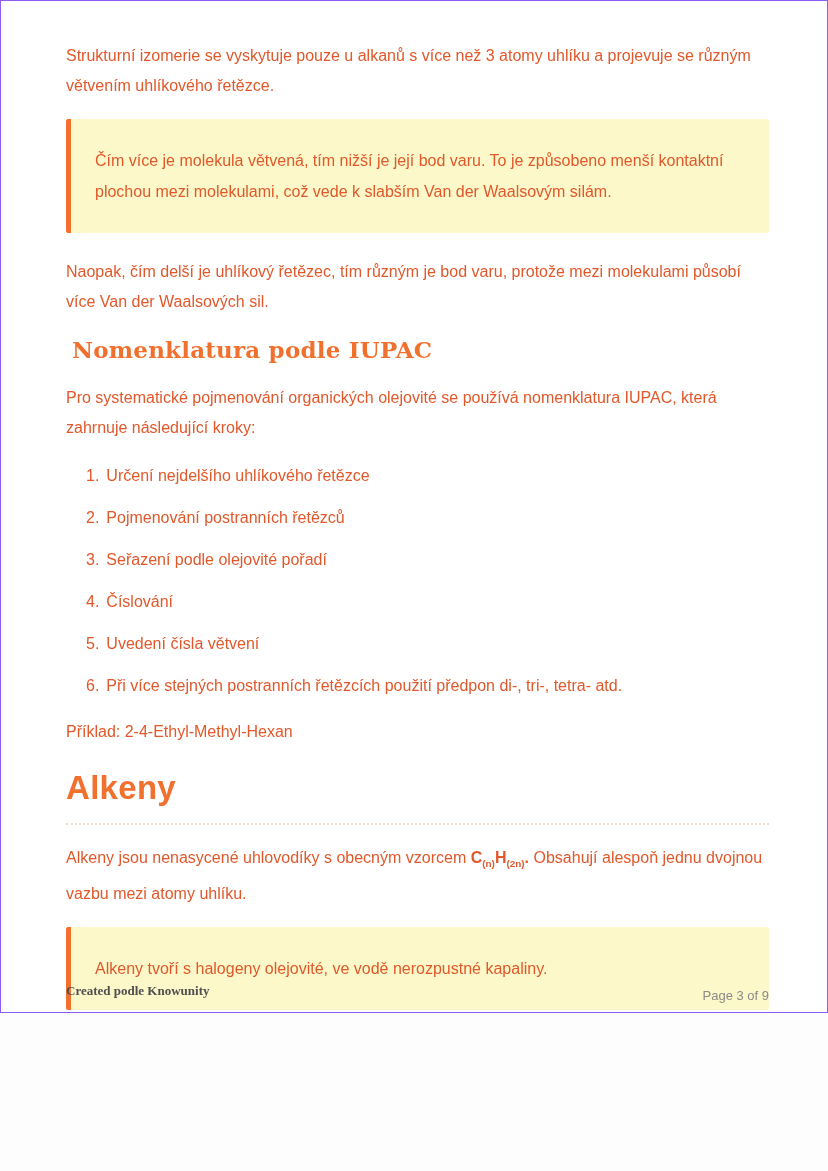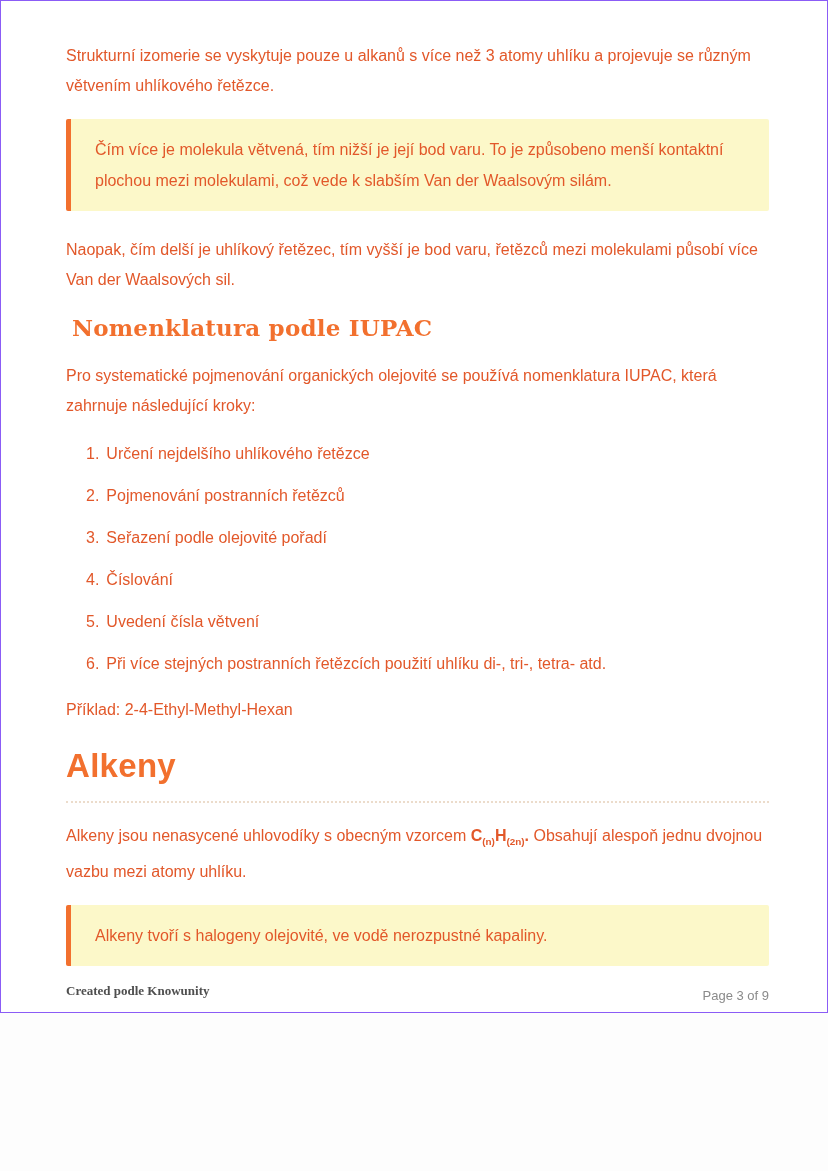--- a/index.html
+++ b/index.html
@@ -25,21 +25,21 @@
     left:65px;right:58px;top:40px;
     color:var(--body-text);
     font-size:16px;
     line-height:30px;
   }
   p.para{margin:0 0 18px;}
   .callout{
     background:var(--callout-bg);
     border-left:5px solid var(--callout-border);
     border-radius:2px;
-    padding:15px 24px;
+    padding:26px 24px;
     margin:6px 0 24px;
   }
   .callout p{line-height:31px;}
   h2.section-heading{
     font-family:"DejaVu Serif","Liberation Serif",serif;
     color:var(--heading);
     font-size:23px;
     line-height:30px;
     font-weight:700;
     margin:4px 6px 18px;
@@ -86,21 +86,21 @@
 
 <div class="page">
   <div class="content">
 
     <p class="para">Strukturní izomerie se vyskytuje pouze u alkanů s více než 3 atomy uhlíku a projevuje se různým větvením uhlíkového řetězce.</p>
 
     <div class="callout">
       <p>Čím více je molekula větvená, tím nižší je její bod varu. To je způsobeno menší kontaktní plochou mezi molekulami, což vede k slabším Van der Waalsovým silám.</p>
     </div>
 
-    <p class="para">Naopak, čím delší je uhlíkový řetězec, tím vyšší je bod varu, řetězců mezi molekulami působí více Van der Waalsových sil.</p>
+    <p class="para">Naopak, čím delší je uhlíkový řetězec, tím různým je bod varu, protože mezi molekulami působí více Van der Waalsových sil.</p>
 
     <h2 class="section-heading">Nomenklatura podle IUPAC</h2>
 
     <p class="para">Pro systematické pojmenování organických olejovité se používá nomenklatura IUPAC, která zahrnuje následující kroky:</p>
 
     <div class="list">
       <div class="list-row">
         <span class="num">1.</span>
         <span>Určení nejdelšího uhlíkového řetězce</span>
       </div>
@@ -115,21 +115,21 @@
       <div class="list-row">
         <span class="num">4.</span>
         <span>Číslování</span>
       </div>
       <div class="list-row">
         <span class="num">5.</span>
         <span>Uvedení čísla větvení</span>
       </div>
       <div class="list-row">
         <span class="num">6.</span>
-        <span>Při více stejných postranních řetězcích použití uhlíku di-, tri-, tetra- atd.</span>
+        <span>Při více stejných postranních řetězcích použití předpon di-, tri-, tetra- atd.</span>
       </div>
     </div>
 
     <p class="para">Příklad: 2-4-Ethyl-Methyl-Hexan</p>
 
     <h1 class="chapter-heading">Alkeny</h1>
 
     <p class="para"><span>Alkeny jsou nenasycené uhlovodíky s obecným vzorcem </span><span class="formula"><span>C</span><sub>(n)</sub><span>H</span><sub>(2n)</sub><span>.</span></span><span> Obsahují alespoň jednu dvojnou vazbu mezi atomy uhlíku.</span></p>
 
     <div class="callout">

